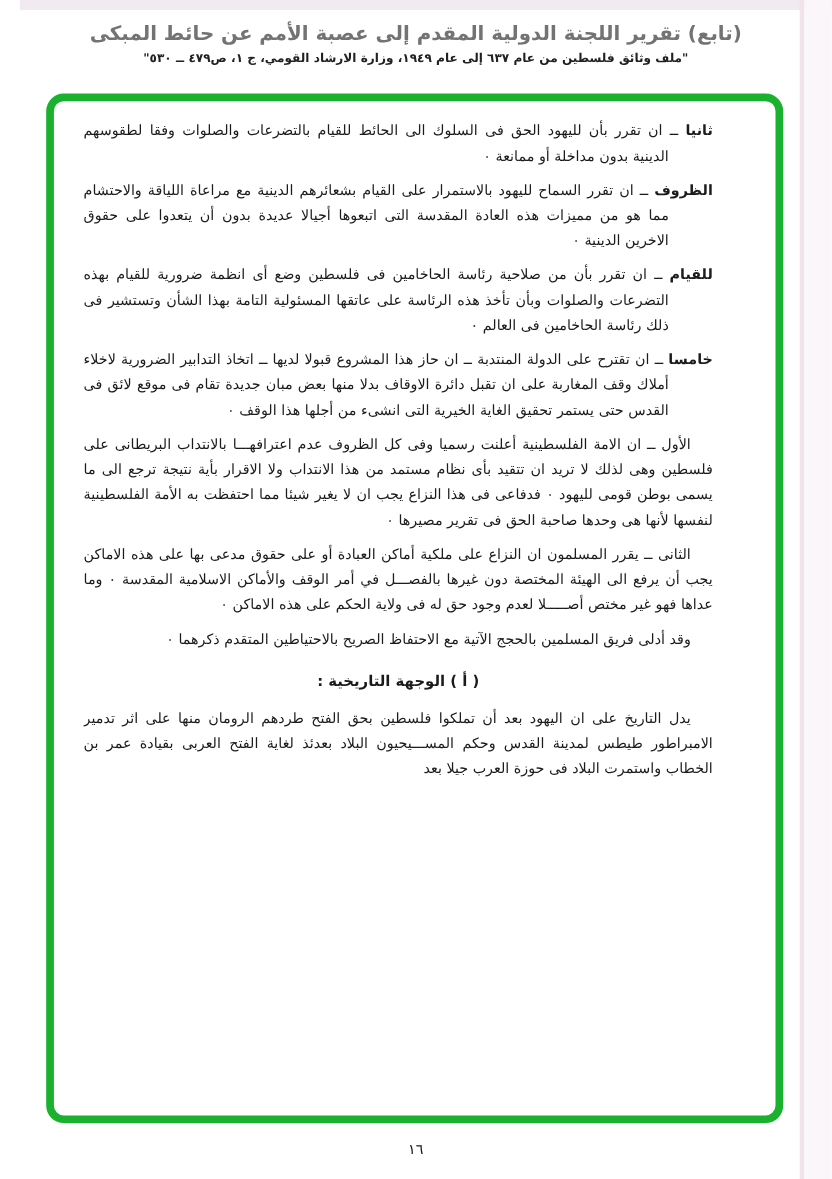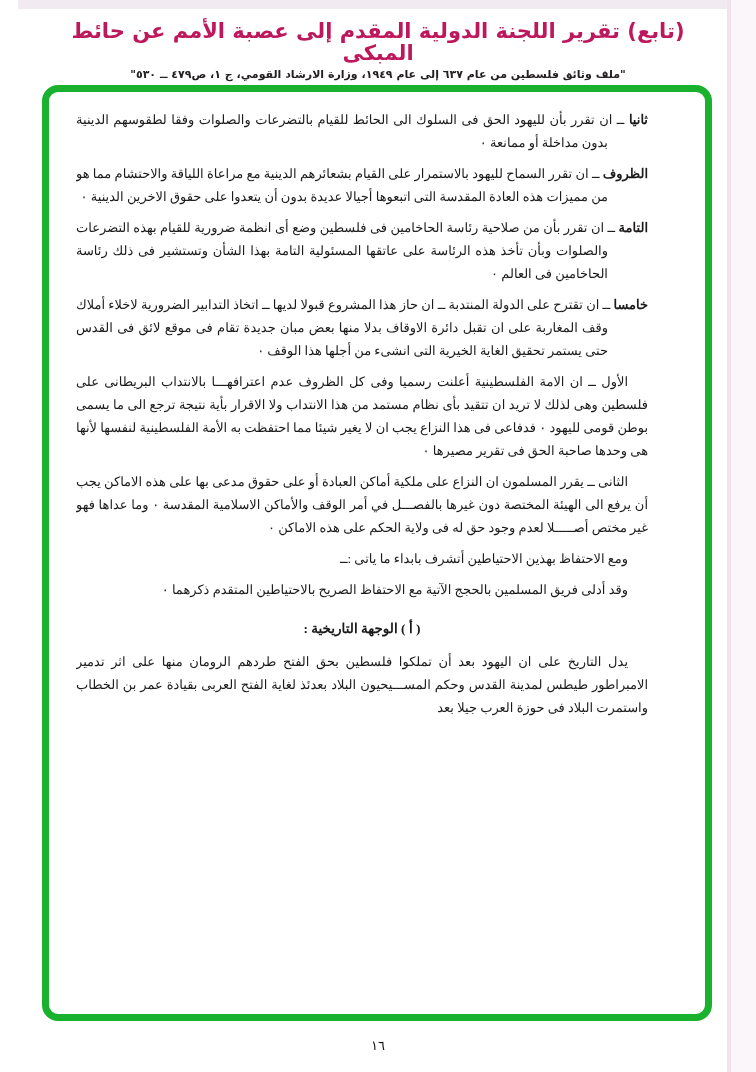--- a/index.html
+++ b/index.html
@@ -26,22 +26,22 @@
     position:absolute; top:0; bottom:0; left:731px; right:0;
     background:#faf6f9;
   }
 
   
   .doc-header {
     position:absolute; top:20px; left:40px; width:676px;
     text-align:center; direction:rtl;
   }
   .doc-title {
-    font-size:21px; font-weight:bold; letter-spacing:0;
-    color:#be185d; line-height:22px;
+    font-size:18px; font-weight:bold; letter-spacing:0;
+    color:#737373; line-height:22px;
   }
   .doc-source {
     margin-top:4px;
     font-size:11px; font-weight:bold; color:#242021;
   }
 
   
   .green-frame {
     position:absolute; left:42px; top:85px;
     width:670px; height:936px;
@@ -52,21 +52,20 @@
   }
 
   
   .content {
     position:absolute; left:76px; top:108px; width:572px; height:900px;
     overflow:hidden;
     direction:rtl;
     text-align:justify;
     font-size:13px; line-height:23px;
     color:#1c1a1a;
-    font-family:Liberation Serif, serif;
   }
   .content p { margin:0 0 8px 0; }
   .hang { padding-right:40px; text-indent:-40px; }
   .hang .lbl { font-weight:bold; }
   .ind { text-indent:20px; }
   .section-heading {
     text-align:center; font-weight:bold; font-size:15px;
     margin:10px 0 10px 0 !important;
   }
   .subheading {
@@ -95,32 +94,31 @@
   </header>
 
   <div class="green-frame" style="border-color: rgb(25, 177, 45);"></div>
 
   <div class="content">
 
     <p class="hang"><span class="lbl">ثانيا</span> <span>ــ ان تقرر بأن لليهود الحق فى السلوك الى الحائط للقيام بالتضرعات والصلوات وفقا لطقوسهم الدينية بدون مداخلة أو ممانعة ٠</span></p>
 
     <p class="hang"><span class="lbl">الظروف</span> <span>ــ ان تقرر السماح لليهود بالاستمرار على القيام بشعائرهم الدينية مع مراعاة اللياقة والاحتشام مما هو من مميزات هذه العادة المقدسة التى اتبعوها أجيالا عديدة بدون أن يتعدوا على حقوق الاخرين الدينية ٠</span></p>
 
-    <p class="hang"><span class="lbl">التامة</span> <span>ــ ان تقرر بأن من صلاحية رئاسة الحاخامين فى فلسطين وضع أى انظمة ضرورية للقيام بهذه التضرعات والصلوات وبأن تأخذ هذه الرئاسة على عاتقها المسئولية التامة بهذا الشأن وتستشير فى ذلك رئاسة الحاخامين فى العالم ٠</span></p>
+    <p class="hang"><span class="lbl">للقيام</span> <span>ــ ان تقرر بأن من صلاحية رئاسة الحاخامين فى فلسطين وضع أى انظمة ضرورية للقيام بهذه التضرعات والصلوات وبأن تأخذ هذه الرئاسة على عاتقها المسئولية التامة بهذا الشأن وتستشير فى ذلك رئاسة الحاخامين فى العالم ٠</span></p>
 
     <p class="hang"><span class="lbl">خامسا</span> <span>ــ ان تقترح على الدولة المنتدبة ــ ان حاز هذا المشروع قبولا لديها ــ اتخاذ التدابير الضرورية لاخلاء أملاك وقف المغاربة على ان تقبل دائرة الاوقاف بدلا منها بعض مبان جديدة تقام فى موقع لائق فى القدس حتى يستمر تحقيق الغاية الخيرية التى انشىء من أجلها هذا الوقف ٠</span></p>
 
 
 
 
     <p class="ind">الأول ــ ان الامة الفلسطينية أعلنت رسميا وفى كل الظروف عدم اعترافهـــا بالانتداب البريطانى على فلسطين وهى لذلك لا تريد ان تتقيد بأى نظام مستمد من هذا الانتداب ولا الاقرار بأية نتيجة ترجع الى ما يسمى بوطن قومى لليهود ٠ فدفاعى فى هذا النزاع يجب ان لا يغير شيئا مما احتفظت به الأمة الفلسطينية لنفسها لأنها هى وحدها صاحبة الحق فى تقرير مصيرها ٠</p>
 
     <p class="ind">الثانى ــ يقرر المسلمون ان النزاع على ملكية أماكن العبادة أو على حقوق مدعى بها على هذه الاماكن يجب أن يرفع الى الهيئة المختصة دون غيرها بالفصـــل في أمر الوقف والأماكن الاسلامية المقدسة ٠ وما عداها فهو غير مختص أصـــــلا لعدم وجود حق له فى ولاية الحكم على هذه الاماكن ٠</p>
 
-    <p class="ind">ومع الاحتفاظ بهذين الاحتياطين أتشرف بابداء ما ياتى :ــ</p>
 
     <p class="ind">وقد أدلى فريق المسلمين بالحجج الآتية مع الاحتفاظ الصريح بالاحتياطين المتقدم ذكرهما ٠</p>
 
     <p class="subheading">( أ ) الوجهة التاريخية :</p>
 
     <p class="ind">يدل التاريخ على ان اليهود بعد أن تملكوا فلسطين بحق الفتح طردهم الرومان منها على اثر تدمير الامبراطور طيطس لمدينة القدس وحكم المســـيحيون البلاد بعدئذ لغاية الفتح العربى بقيادة عمر بن الخطاب واستمرت البلاد فى حوزة العرب جيلا بعد</p>
 
   </div>
 
   <div class="page-number">١٦</div>

